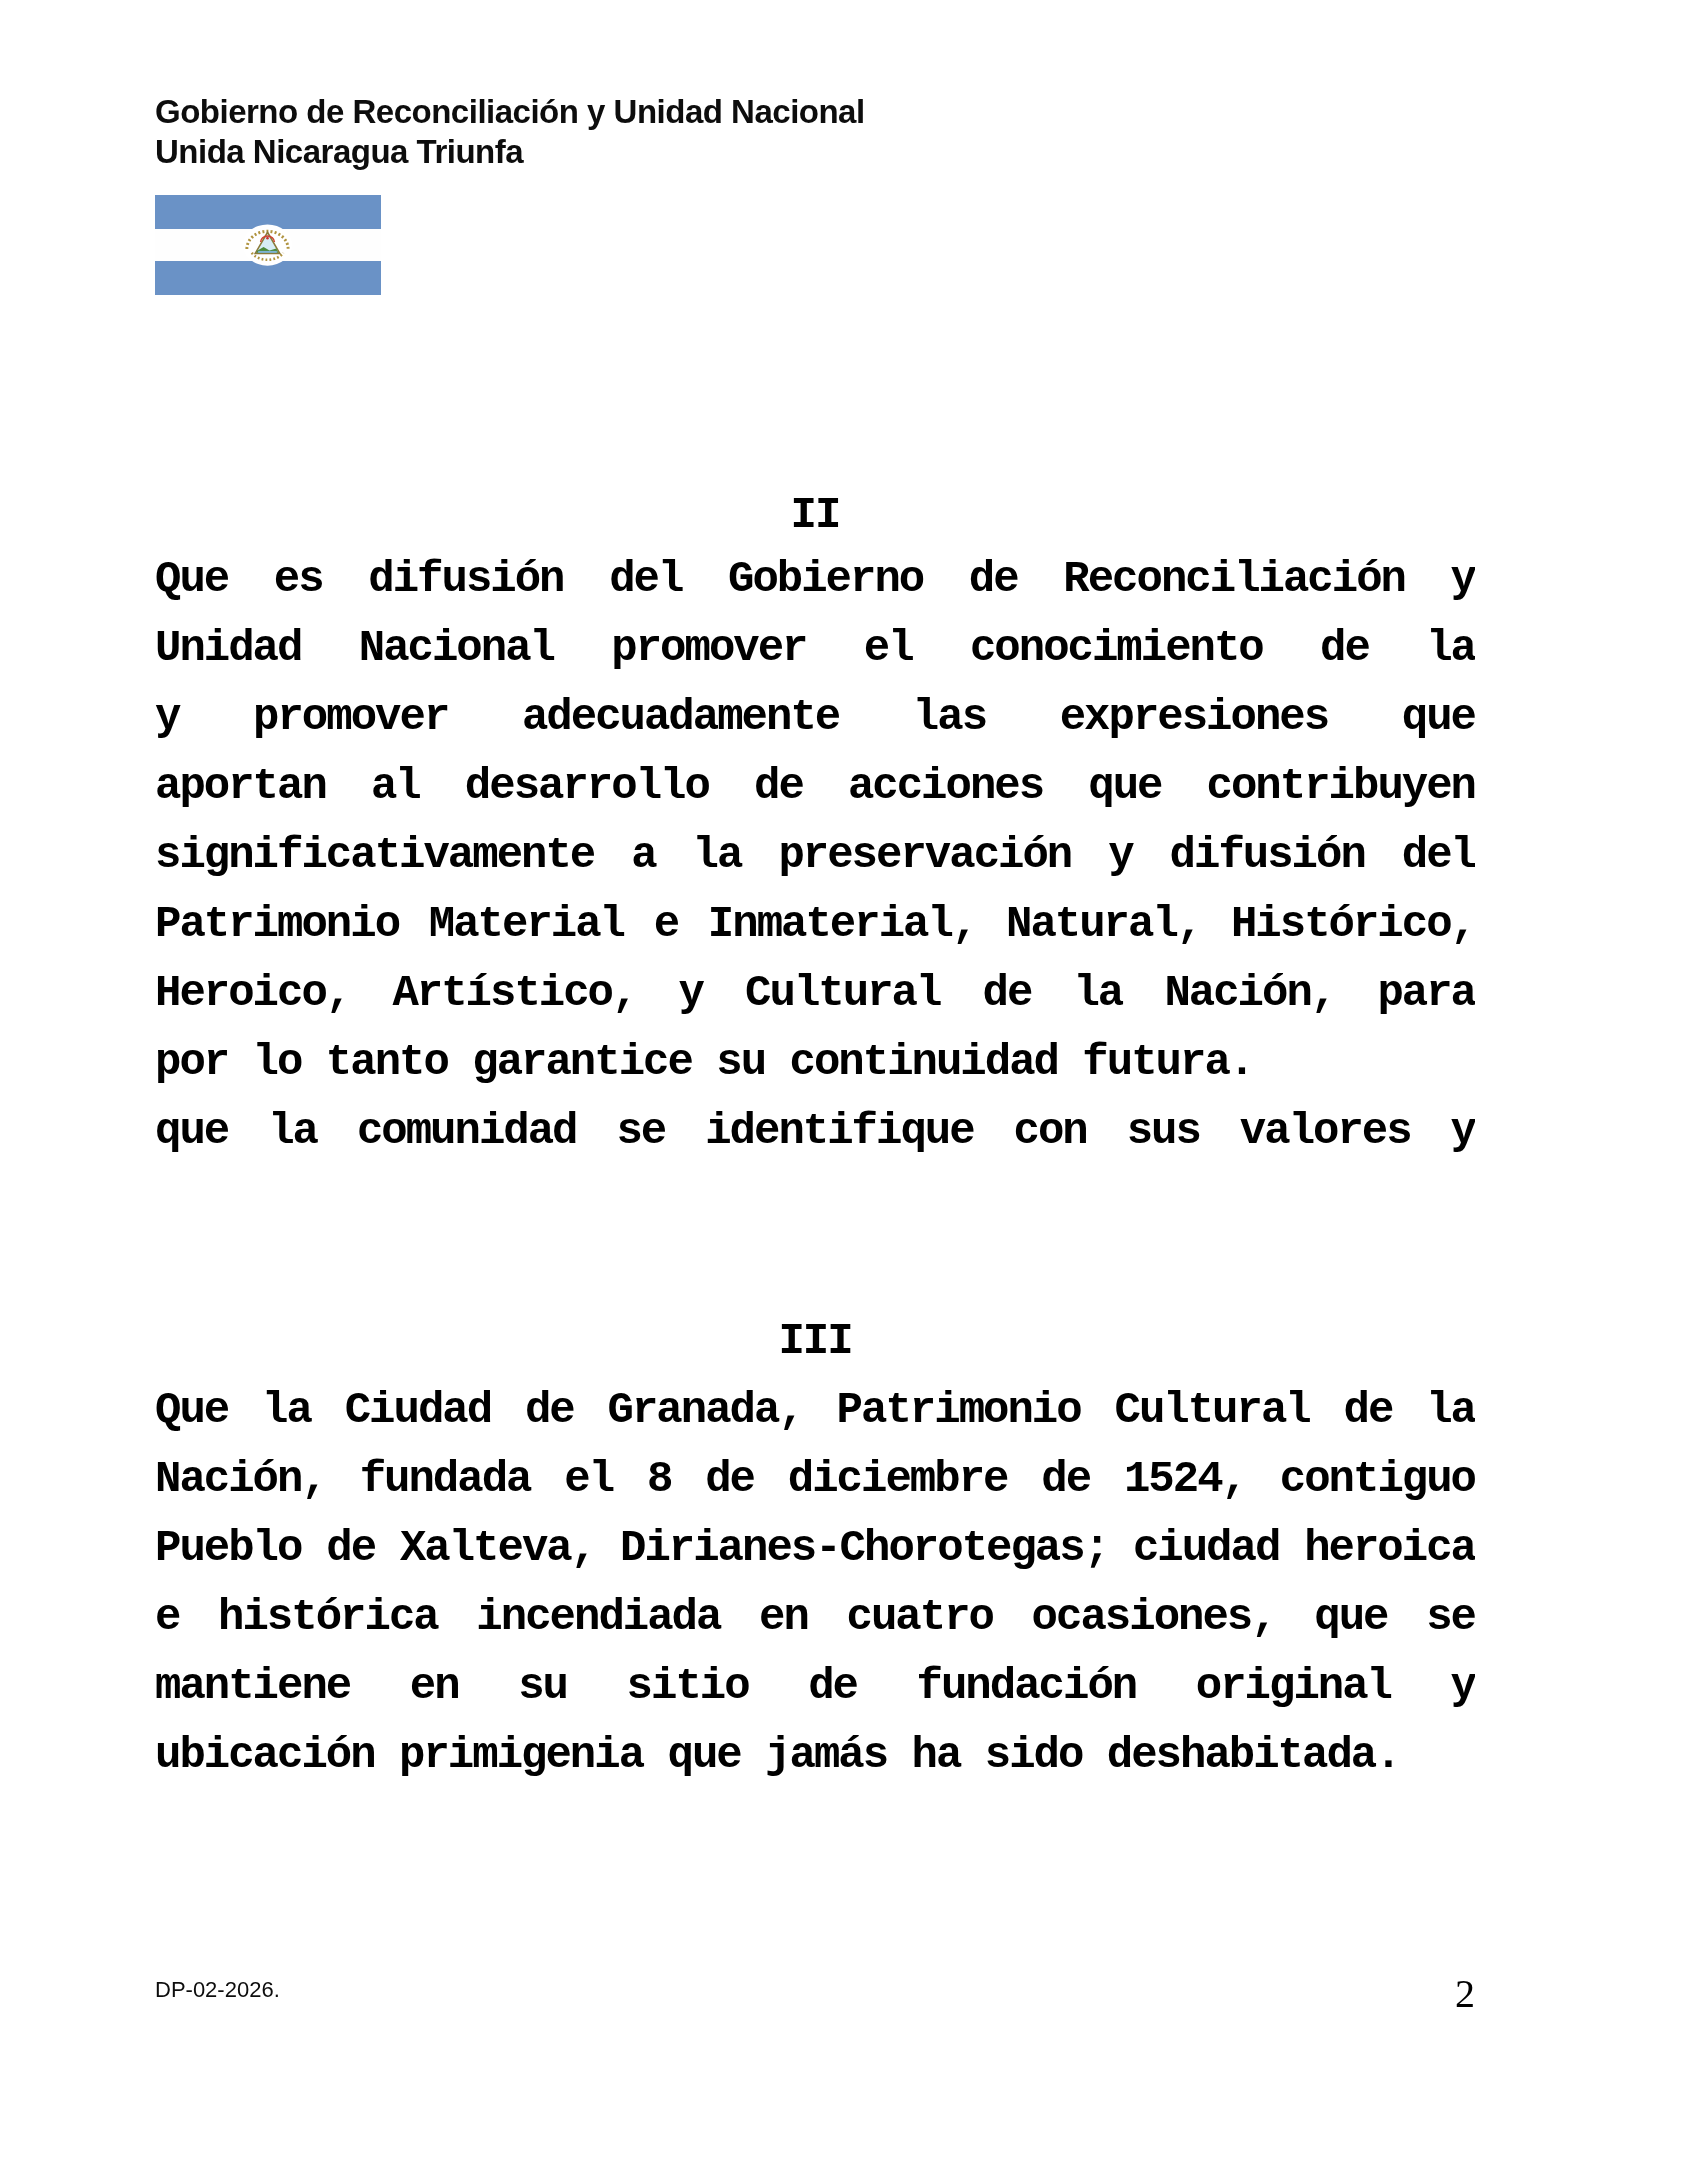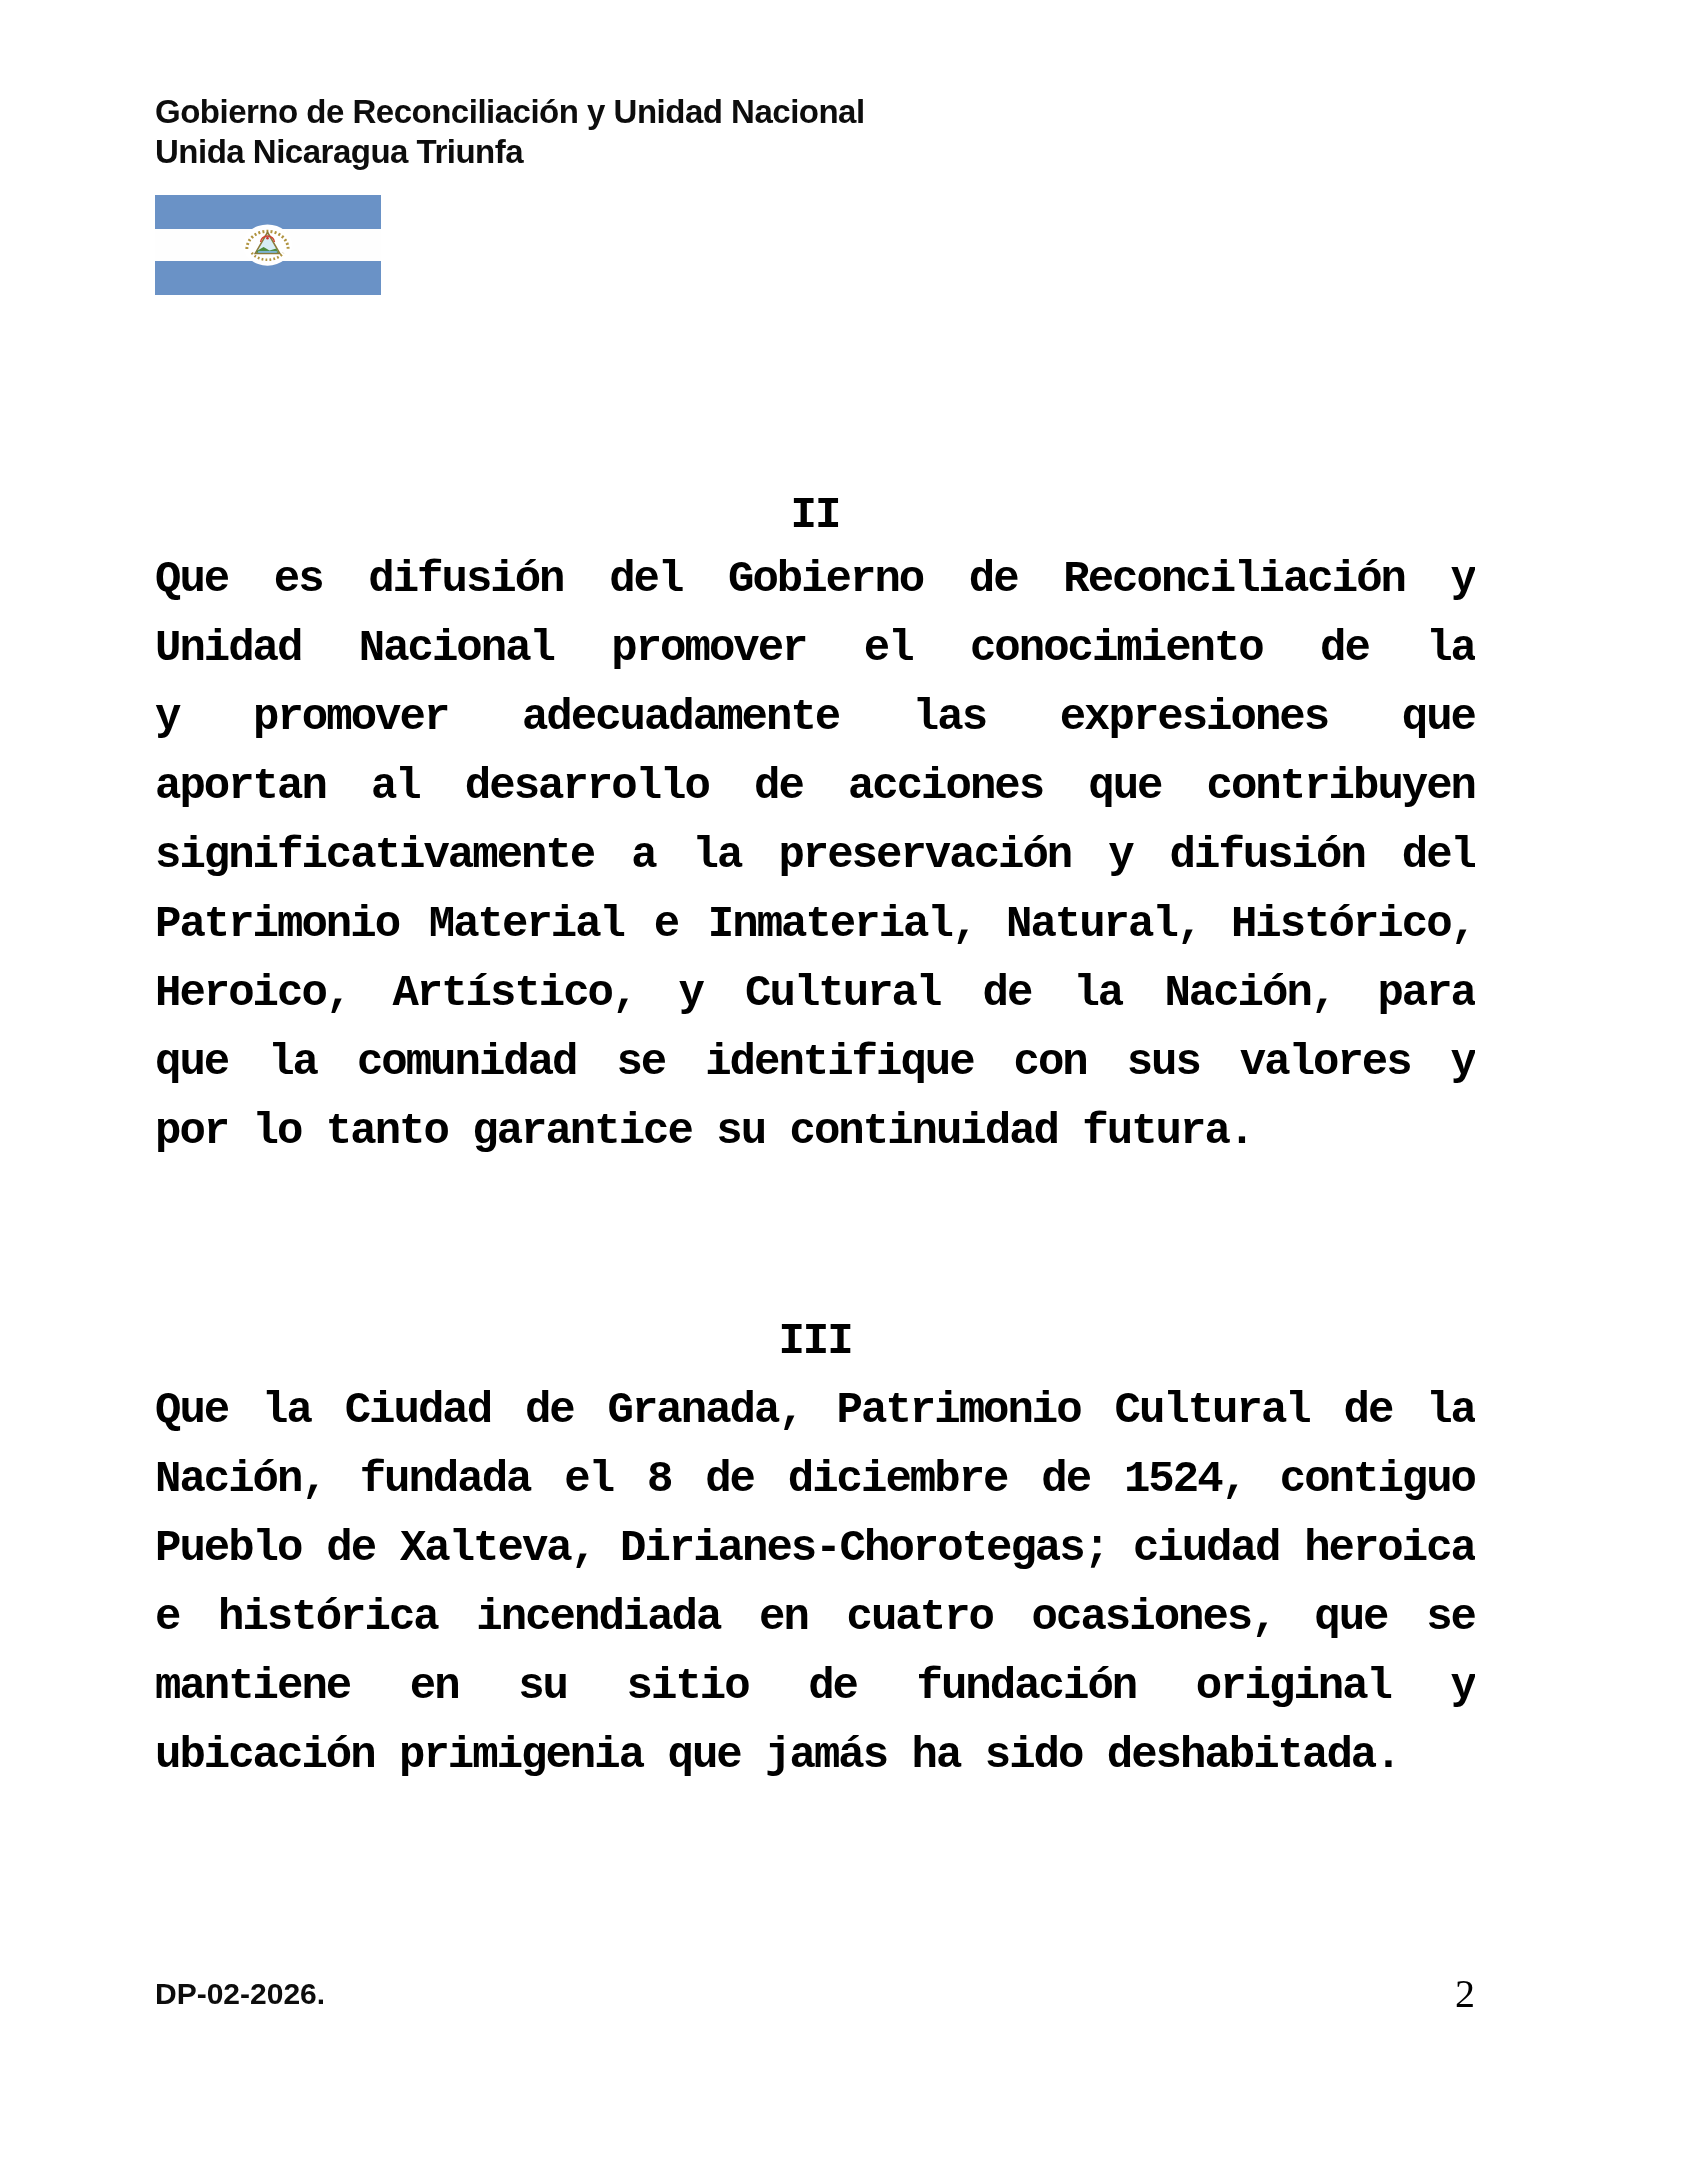--- a/index.html
+++ b/index.html
@@ -75,22 +75,22 @@
   #heading-2 { top: 481px;  }
   #para-1    { top: 545px;  }
   #heading-3 { top: 1307px; }
   #para-2    { top: 1376px; }
   
   .doc-ref {
     position: absolute;
     left: 155px;
     top: 1977px;
     font-family: "Liberation Sans", "DejaVu Sans", sans-serif;
-    font-weight: bold;
-    font-size: 30px;
+    font-weight: normal;
+    font-size: 22px;
     color: #0d0d0d;
   }
   .page-number {
     position: absolute;
     left: 1455px;
     top: 1970px;
     font-family: "Liberation Serif", "DejaVu Serif", serif;
     font-size: 40px;
     color: #000;
   }
@@ -124,22 +124,22 @@
   <div id="heading-2" class="bodytext section-heading">II</div>
 
   <div id="para-1" class="bodytext">
     <div class="tline">Que es difusión del Gobierno de Reconciliación y</div>
     <div class="tline">Unidad Nacional promover el conocimiento de la</div>
     <div class="tline">y promover adecuadamente las expresiones que</div>
     <div class="tline">aportan al desarrollo de acciones que contribuyen</div>
     <div class="tline">significativamente a la preservación y difusión del</div>
     <div class="tline">Patrimonio Material e Inmaterial, Natural, Histórico,</div>
     <div class="tline">Heroico, Artístico, y Cultural de la Nación, para</div>
+    <div class="tline last">por lo tanto garantice su continuidad futura.</div>
     <div class="tline">que la comunidad se identifique con sus valores y</div>
-    <div class="tline last">por lo tanto garantice su continuidad futura.</div>
   </div>
 
   <div id="heading-3" class="bodytext section-heading">III</div>
 
   <div id="para-2" class="bodytext">
     <div class="tline">Que la Ciudad de Granada, Patrimonio Cultural de la</div>
     <div class="tline">Nación, fundada el 8 de diciembre de 1524, contiguo</div>
     <div class="tline">Pueblo de Xalteva, Dirianes-Chorotegas; ciudad heroica</div>
     <div class="tline">e histórica incendiada en cuatro ocasiones, que se</div>
     <div class="tline">mantiene en su sitio de fundación original y</div>

